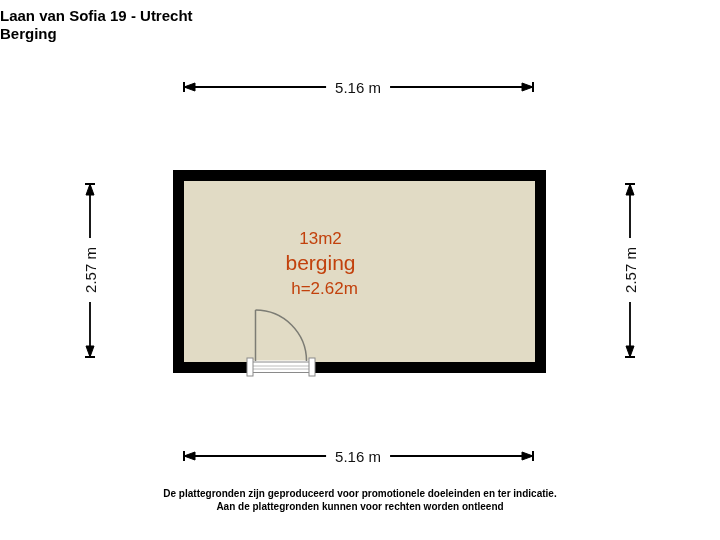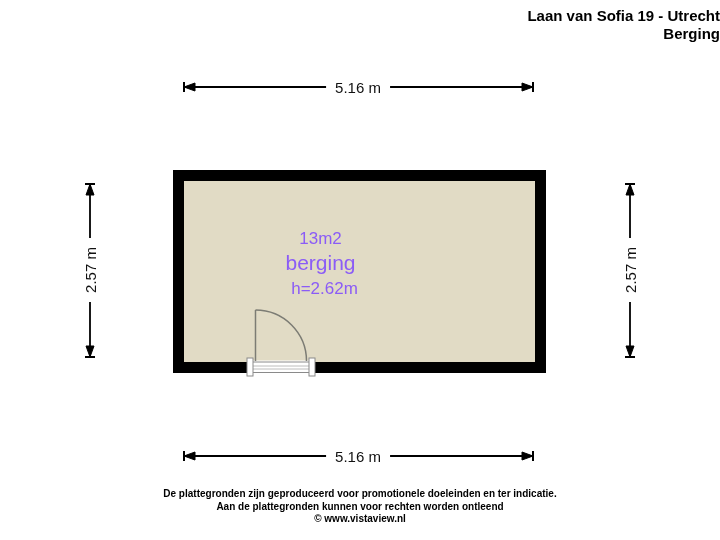--- a/index.html
+++ b/index.html
@@ -1,28 +1,28 @@
 <!DOCTYPE html>
 <html><head>
 <meta charset="utf-8">
 <style>
   html,body{margin:0;padding:0;background:#ffffff;}
   .page{position:relative;width:720px;height:540px;background:#ffffff;overflow:hidden;
         font-family:"Liberation Sans",sans-serif;}
-  .title{position:absolute;top:7px;left:0;width:100%;text-align:right;
+  .title{position:absolute;top:7px;left:0;width:100%;text-align:left;
          font-weight:bold;font-size:15px;line-height:18px;color:#000;}
   .plan-svg{position:absolute;left:0;top:0;}
   .dim-label{position:absolute;background:#ffffff;border-radius:9px;padding:2px 9px;
              font-size:15px;color:#111;white-space:nowrap;
              transform:translate(-50%,-50%);}
   .dim-top{left:358px;top:87px;}
   .dim-bottom{left:358px;top:456px;}
   .dim-left{left:90px;top:270px;transform:translate(-50%,-50%) rotate(-90deg);}
   .dim-right{left:630px;top:270px;transform:translate(-50%,-50%) rotate(-90deg);}
-  .room-labels{position:absolute;left:173px;top:228px;width:295px;text-align:center;color:#8b5cf6;}
+  .room-labels{position:absolute;left:173px;top:228px;width:295px;text-align:center;color:#c2410c;}
   .room-area{font-size:17px;line-height:22px;}
   .room-name{font-size:21px;line-height:26px;}
   .room-height{font-size:17px;line-height:26px;padding-left:8px;}
   .footer{position:absolute;left:0;top:488px;width:100%;text-align:center;
           font-weight:bold;font-size:10px;line-height:12.5px;color:#000;}
 </style>
 </head>
 <body>
 
 <div class="page">
@@ -93,16 +93,15 @@
 
   <div class="room-labels">
     <div class="room-area">13m2</div>
     <div class="room-name">berging</div>
     <div class="room-height">h=2.62m</div>
   </div>
 
   <div class="footer">
     <div>De plattegronden zijn geproduceerd voor promotionele doeleinden en ter indicatie.</div>
     <div>Aan de plattegronden kunnen voor rechten worden ontleend</div>
-    <div>© www.vistaview.nl</div>
   </div>
 
 </div>
 
 </body></html>

